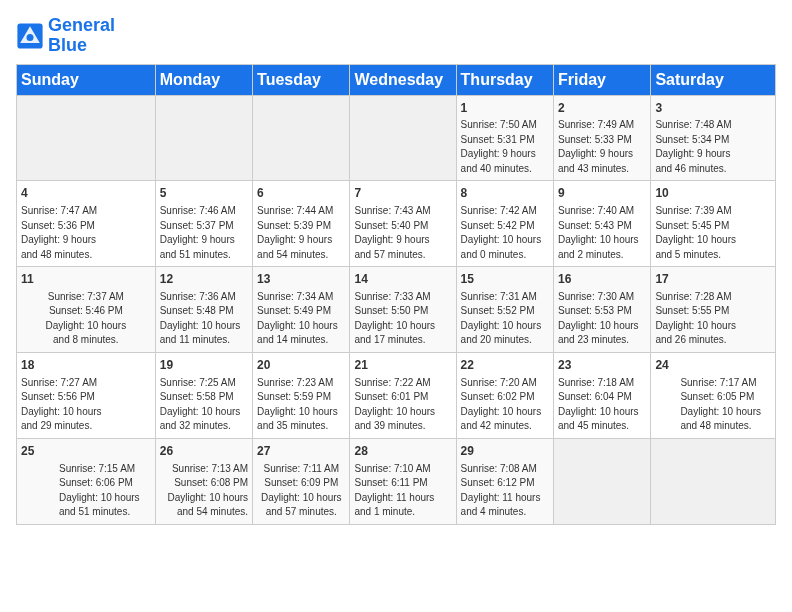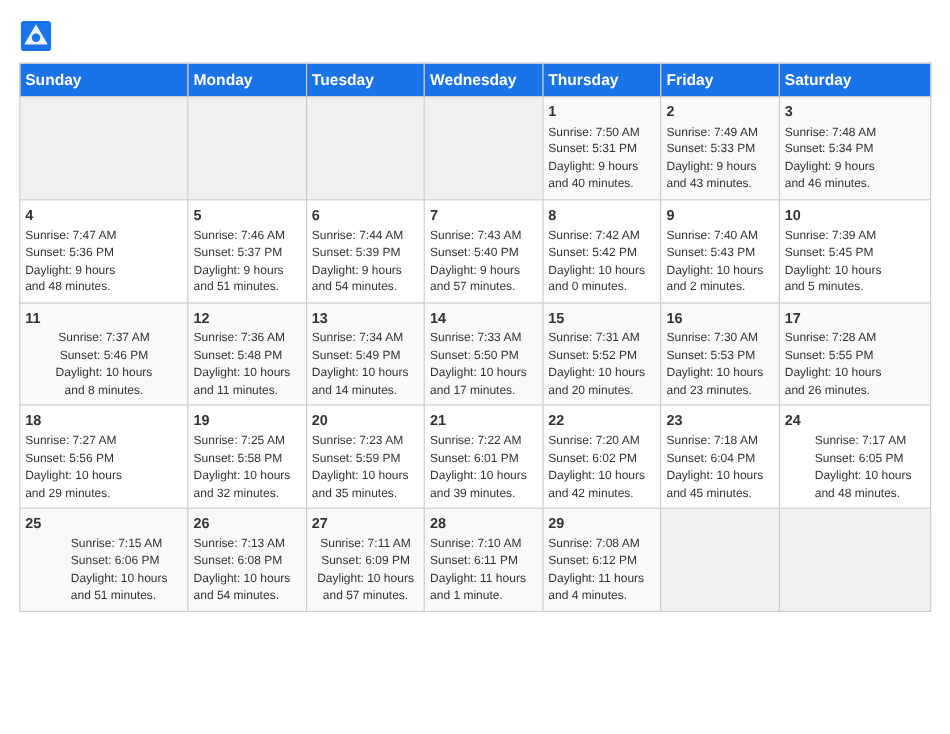--- a/index.html
+++ b/index.html
@@ -49,21 +49,21 @@
     table {
       width: 100%;
       border-collapse: collapse;
       font-size: 11px;
     }
     thead tr th {
       background-color: #1a73e8;
       color: #fff;
       padding: 6px 4px;
       text-align: left;
-      font-size: 13px;
+      font-size: 16px;
       font-weight: bold;
       border: 1px solid #ccc;
     }
     tbody tr td {
       border: 1px solid #ccc;
       vertical-align: top;
       padding: 4px;
       min-height: 70px;
       height: 80px;
       background: #fff;
@@ -91,20 +91,24 @@
 </head>
 <body>
 
 <div class="header-area">
   <div class="logo">
     <svg class="logo-icon" viewBox="0 0 40 40">
       <rect x="2" y="2" width="36" height="36" rx="4" fill="#1a73e8"></rect>
       <polygon points="20,6 34,30 6,30" fill="white" opacity="0.9"></polygon>
       <circle cx="20" cy="22" r="5" fill="#1a73e8"></circle>
     </svg>
+    <div class="logo-text">
+      <div><span>General</span></div>
+      <div style="color:#1a73e8;">Blue</div>
+    </div>
   </div>
 </div>
 
 <table>
   <thead>
     <tr>
     <th>Sunday</th>
         <th>Monday</th>
         <th>Tuesday</th>
         <th>Wednesday</th>
@@ -297,21 +301,21 @@
       <tr>
         <td>
           <div class="day-number">25</div>
           <div class="day-info" style="white-space: pre-line; margin-left: 38px;">Sunrise: 7:15 AM
 Sunset: 6:06 PM
 Daylight: 10 hours
 and 51 minutes.</div>
         </td>
         <td>
           <div class="day-number">26</div>
-          <div class="day-info" style="white-space: pre-line;">Sunrise: 7:13 AM
+          <div class="day-info" style="white-space: pre-line; text-align: right;">Sunrise: 7:13 AM
 Sunset: 6:08 PM
 Daylight: 10 hours
 and 54 minutes.</div>
         </td>
         <td>
           <div class="day-number">27</div>
           <div class="day-info" style="white-space: pre-line; text-align: center;">Sunrise: 7:11 AM
 Sunset: 6:09 PM
 Daylight: 10 hours
 and 57 minutes.</div>

